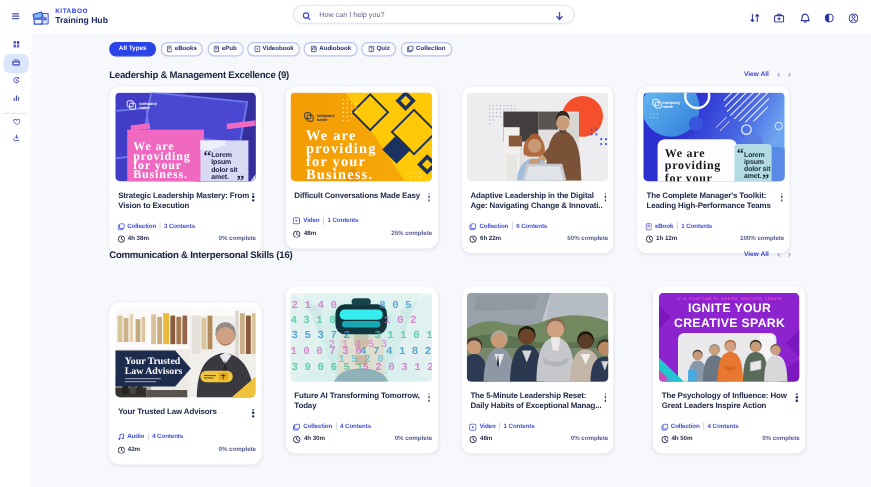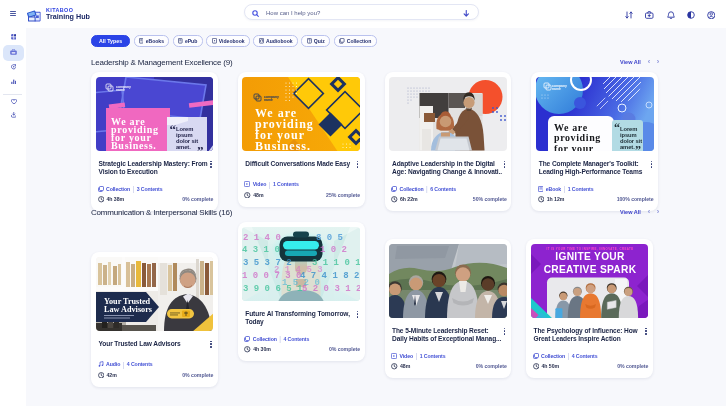--- a/index.html
+++ b/index.html
@@ -21,21 +21,21 @@
   .sicon { position:absolute; left:8px; }
   .shl { position:absolute; left:3.2px; top:17.4px; width:21.3px; height:15.4px; background:#dbe6fa; border-radius:5px; }
   .sdiv { position:absolute; left:3px; top:65.5px; width:19px; height:1px; background:#e3e6f0; }
   
   .chips { position:absolute; left:91px; top:34.5px; display:flex; gap:3.4px; }
   .chip { height:12.6px; display:flex; align-items:center; padding:0 4.4px; border-radius:5.5px; background:#fdfdff; border:0.7px solid #bac2ee; font-size:5.1px; font-weight:bold; color:#232e6e; gap:2.2px; }
   .chip.on { background:#2b44e7; border-color:#2b44e7; color:#fff; padding:0 7px; font-size:5.3px; }
   .chip svg { flex:0 0 auto; }
   
   .sec { position:absolute; left:91px; width:567px; }
-  .sec .t { font-size:8px; font-weight:normal; color:#1a2340; letter-spacing:-0.2px; }
+  .sec .t { font-size:8px; font-weight:bold; color:#1a2340; letter-spacing:-0.2px; }
   .sec .va { position:absolute; left:529px; top:1.4px; font-size:5.5px; font-weight:bold; color:#3d43cb; }
   .sec .ar { position:absolute; top:0.3px; width:6px; height:7px; color:#8890d8; font-size:7.5px; line-height:7px; font-weight:bold; text-align:center; }
   
   .card { position:absolute; width:126.8px; background:#fff; border-radius:8px; box-shadow:0 1px 3px rgba(35,45,95,.10); }
   .cov { margin:4.5px 4.5px 0; height:74.5px; border-radius:4px; overflow:hidden; position:relative; }
   .cov svg { position:absolute; left:0; top:0; }
   .ct { position:relative; margin:9px 7.5px 0; font-size:6.6px; line-height:7.5px; min-height:10.5px; font-weight:bold; color:#1c2546; letter-spacing:-0.1px; }
   .dots { position:absolute; right:-2px; top:0.5px; width:2px; }
   .dots i { display:block; width:1.4px; height:1.4px; border-radius:50%; background:#2a3570; margin-bottom:1.5px; }
   .meta { display:flex; align-items:center; margin:10px 6.5px 0; font-size:5.2px; letter-spacing:-0.1px; font-weight:bold; color:#3f4cd2; gap:2.5px; }
@@ -622,21 +622,21 @@
     <div class="foot">
       <span class="dur"><svg width="6.5" height="6.5" viewBox="0 0 6.5 6.5">
             <circle cx="3.25" cy="3.25" r="2.7" fill="none" stroke="#2a3150" stroke-width="0.8"></circle>
             <path d="M3.25 1.8 V3.4 L4.4 4.1" fill="none" stroke="#2a3150" stroke-width="0.8" stroke-linecap="round"></path>
           </svg>42m</span>
       <span class="pct">0% complete</span>
     </div>
     <div class="pad"></div>
   </div>
 
-  <div class="card" style="left:237.75px; top:222px;">
+  <div class="card" style="left:237.75px; top:239px;">
     <div class="cov">
         <svg width="118" height="75" viewBox="0 0 118 75">
       <defs>
             <linearGradient id="vr" x1="0" y1="0" x2="0" y2="1">
               <stop offset="0" stop-color="#e3f4f1"></stop>
               <stop offset="1" stop-color="#c2e7e5"></stop>
             </linearGradient>
       <radialGradient id="glow" cx="0.5" cy="0.5" r="0.5">
               <stop offset="0" stop-color="#7ff5ef" stop-opacity="0.9"></stop>
               <stop offset="1" stop-color="#7ff5ef" stop-opacity="0"></stop>
@@ -765,21 +765,21 @@
     <div class="foot">
       <span class="dur"><svg width="6.5" height="6.5" viewBox="0 0 6.5 6.5">
             <circle cx="3.25" cy="3.25" r="2.7" fill="none" stroke="#2a3150" stroke-width="0.8"></circle>
             <path d="M3.25 1.8 V3.4 L4.4 4.1" fill="none" stroke="#2a3150" stroke-width="0.8" stroke-linecap="round"></path>
           </svg>48m</span>
       <span class="pct">0% complete</span>
     </div>
     <div class="pad"></div>
   </div>
 
-  <div class="card" style="left:526px; top:239px;">
+  <div class="card" style="left:544px; top:239px;">
     <div class="cov">
         <svg width="118" height="75" viewBox="0 0 118 75">
       <rect width="118" height="75" fill="#8d23cf"></rect>
       <polygon points="0,10 10,20 0,30" fill="#7a18bc"></polygon>
       <polygon points="118,30 106,42 118,54" fill="#7a18bc"></polygon>
       <polygon points="108,62 118,55 118,75 100,75" fill="#7a18bc"></polygon>
       <text x="59" y="5.6" text-anchor="middle" font-size="2.9" font-weight="bold" fill="#ff49c8" letter-spacing="0.4">IT IS YOUR TIME TO INSPIRE, INNOVATE, CREATE</text>
       <text x="59" y="16.2" text-anchor="middle" font-size="10.2" font-weight="bold" fill="#ffffff" letter-spacing="0.3">IGNITE YOUR</text>
       <text x="59" y="28.6" text-anchor="middle" font-size="10.2" font-weight="bold" fill="#ffffff" letter-spacing="0.3">CREATIVE SPARK</text>
       <g>

